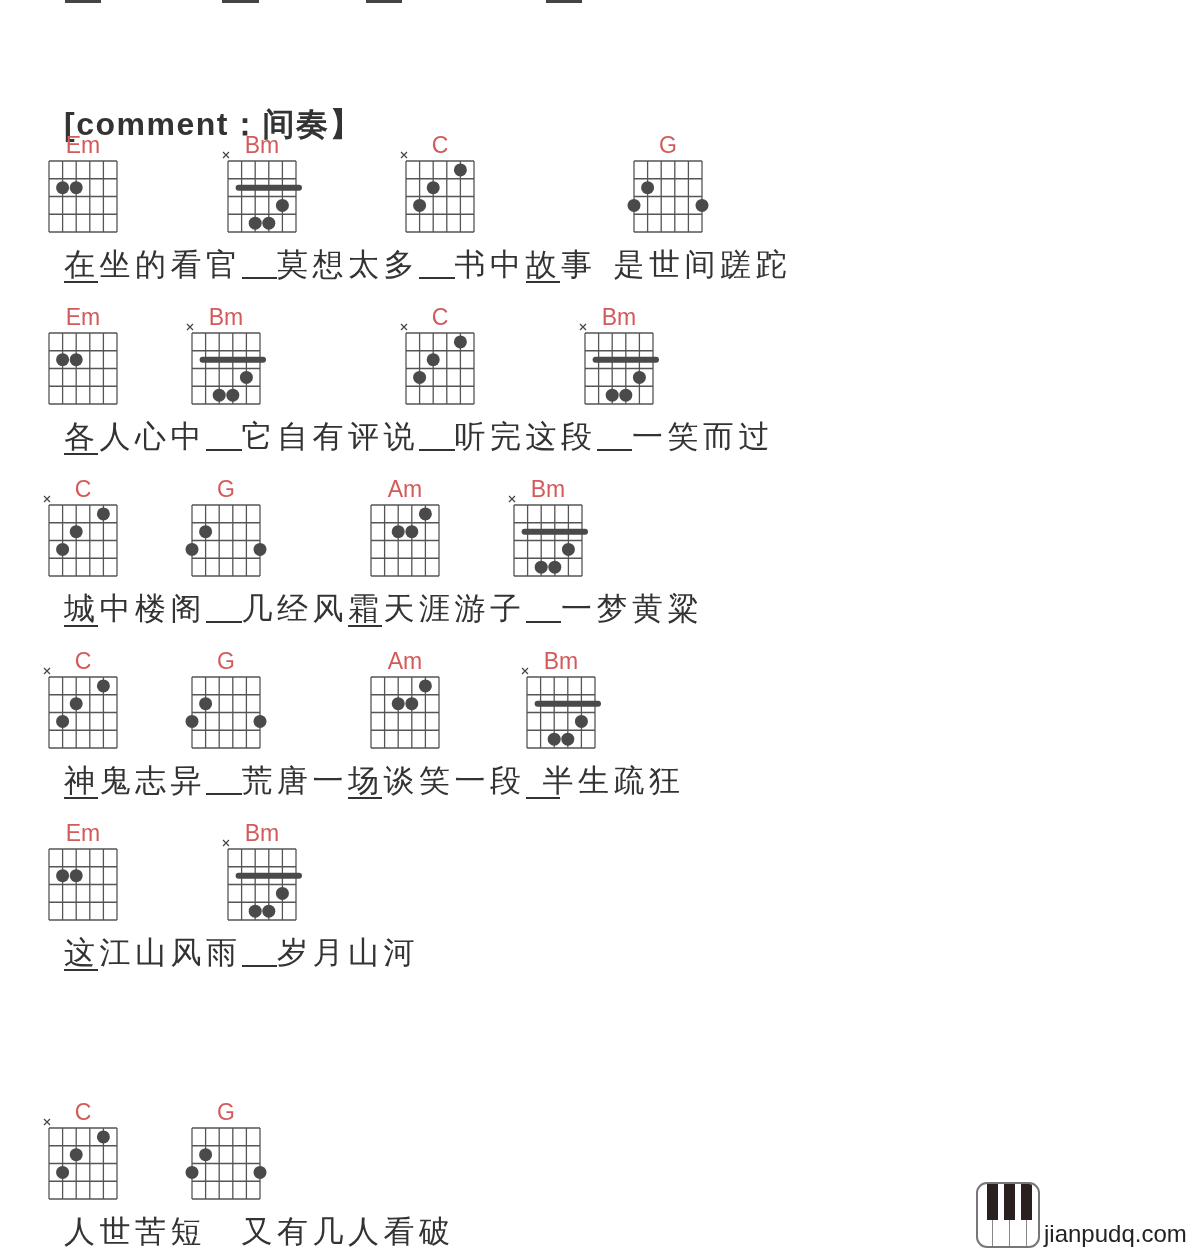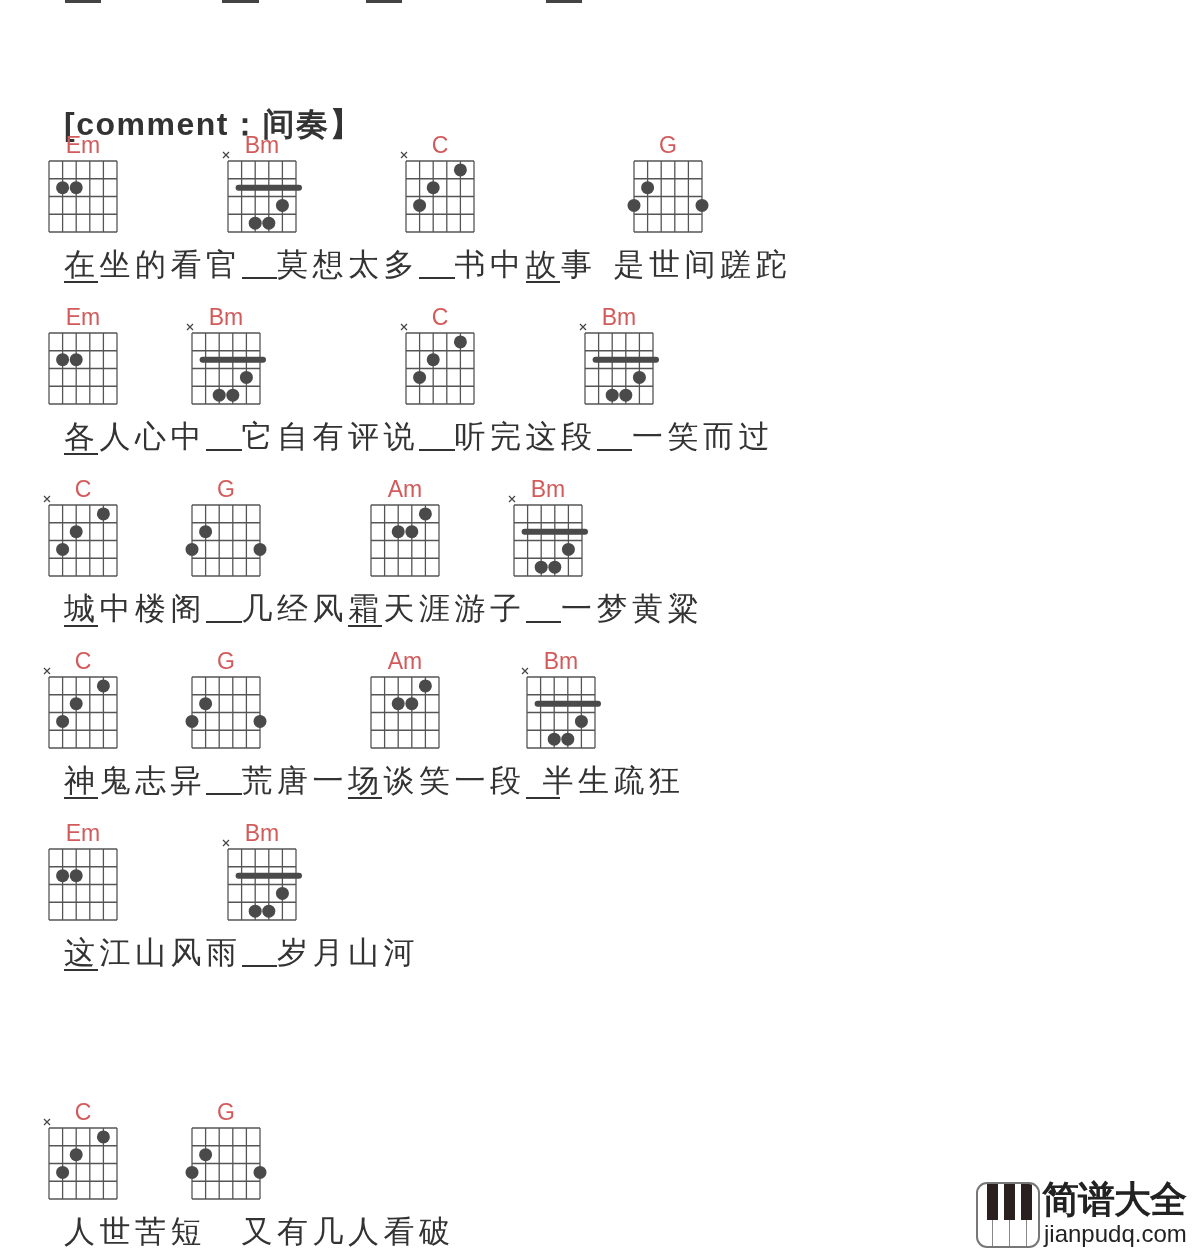--- a/index.html
+++ b/index.html
@@ -444,15 +444,14 @@
 
 <div class="logo">
   <div class="keys">
     <div class="bk" style="left:9px"></div>
     <div class="bk" style="left:26px"></div>
     <div class="bk" style="left:43px"></div>
     <div class="wl" style="left:14px"></div>
     <div class="wl" style="left:31px"></div>
     <div class="wl" style="left:48px"></div>
   </div>
-  <div class="t1">简谱大全</div>
   <div class="t2">jianpudq.com</div>
 </div>
 
 </body></html>

